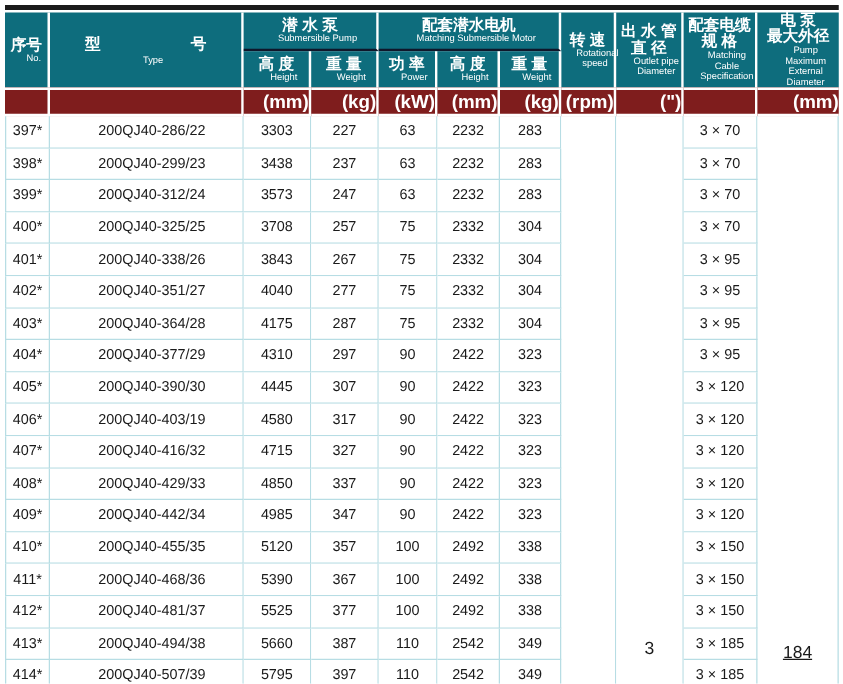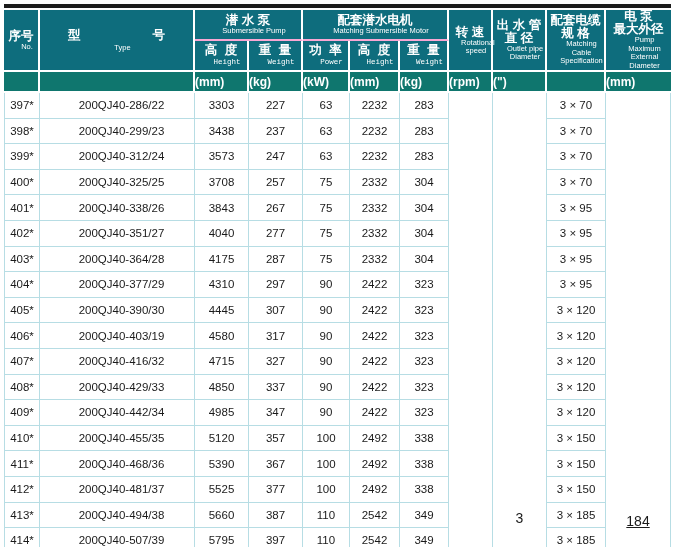--- a/index.html
+++ b/index.html
@@ -14,33 +14,33 @@
   }
   table.spec th, table.spec td { box-sizing:border-box; padding:0; margin:0; }
 
   
   th.hd {
     background:#0e6d7d; color:#ffffff; font-weight:normal;
     border-right:2px solid #ffffff; vertical-align:middle; text-align:center;
   }
   th.hd.last { border-right:none; }
   tr.h1 th { height:24px; }
-  tr.h2 th { height:20px;font-family:Liberation Mono, monospace; }
-  th.hd.group { border-bottom:2px solid #f9a8d4;text-align:center; }
+  tr.h2 th { height:20px; }
+  th.hd.group { border-bottom:2px solid #0f172a;text-align:center; }
   .zh { display:block; font-weight:bold; font-size:12.5px; line-height:14px; white-space:pre; }
   .zh2 { display:block; font-weight:bold; font-size:12.5px; line-height:13px; white-space:pre; }
   .en { display:block; font-weight:normal; font-size:7.5px; line-height:8.5px;padding-left:12px; }
   .spread { display:flex; justify-content:center; gap:72px; }
   .spread span { font-weight:bold; font-size:12.5px; }
 
   
   td.unit {
-    background:#0f766e; color:#ffffff; height:23px;
+    background:#7f1d1d; color:#ffffff; height:23px;
     border-top:2px solid #ffffff; border-bottom:2px solid #ffffff; border-right:2px solid #ffffff;
-    font-size:12px; font-weight:bold; text-align:left; vertical-align:middle;
+    font-size:15px; font-weight:bold; text-align:right; vertical-align:middle;
   }
   td.unit.last { border-right:none; }
 
   
   td.d {
     background:#ffffff; height:25.6px; color:#1a1a1a;
     border-right:1px solid #b7dde4; border-bottom:1px solid #b7dde4;
     font-size:11.5px; text-align:center; vertical-align:middle;
   }
   td.d.first { border-left:1px solid #b7dde4;text-align:center; }

